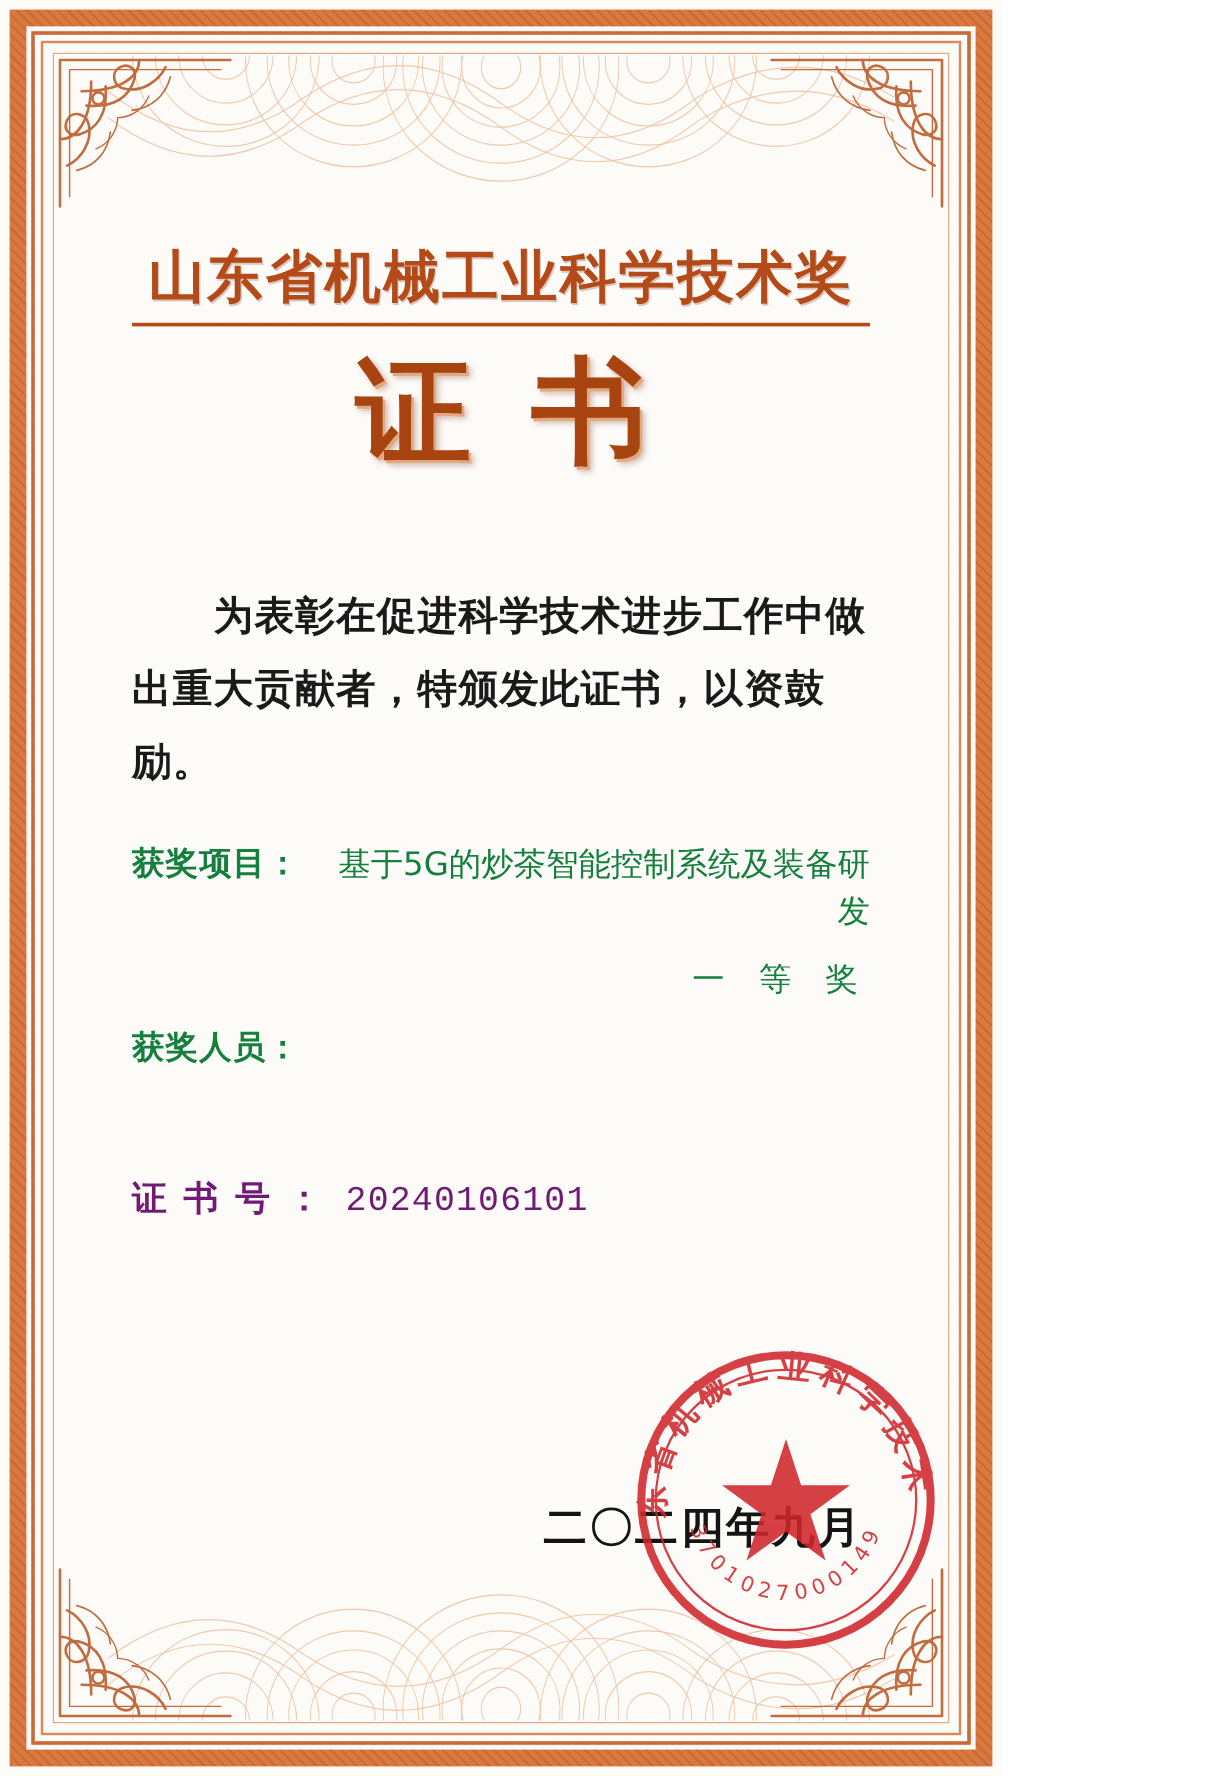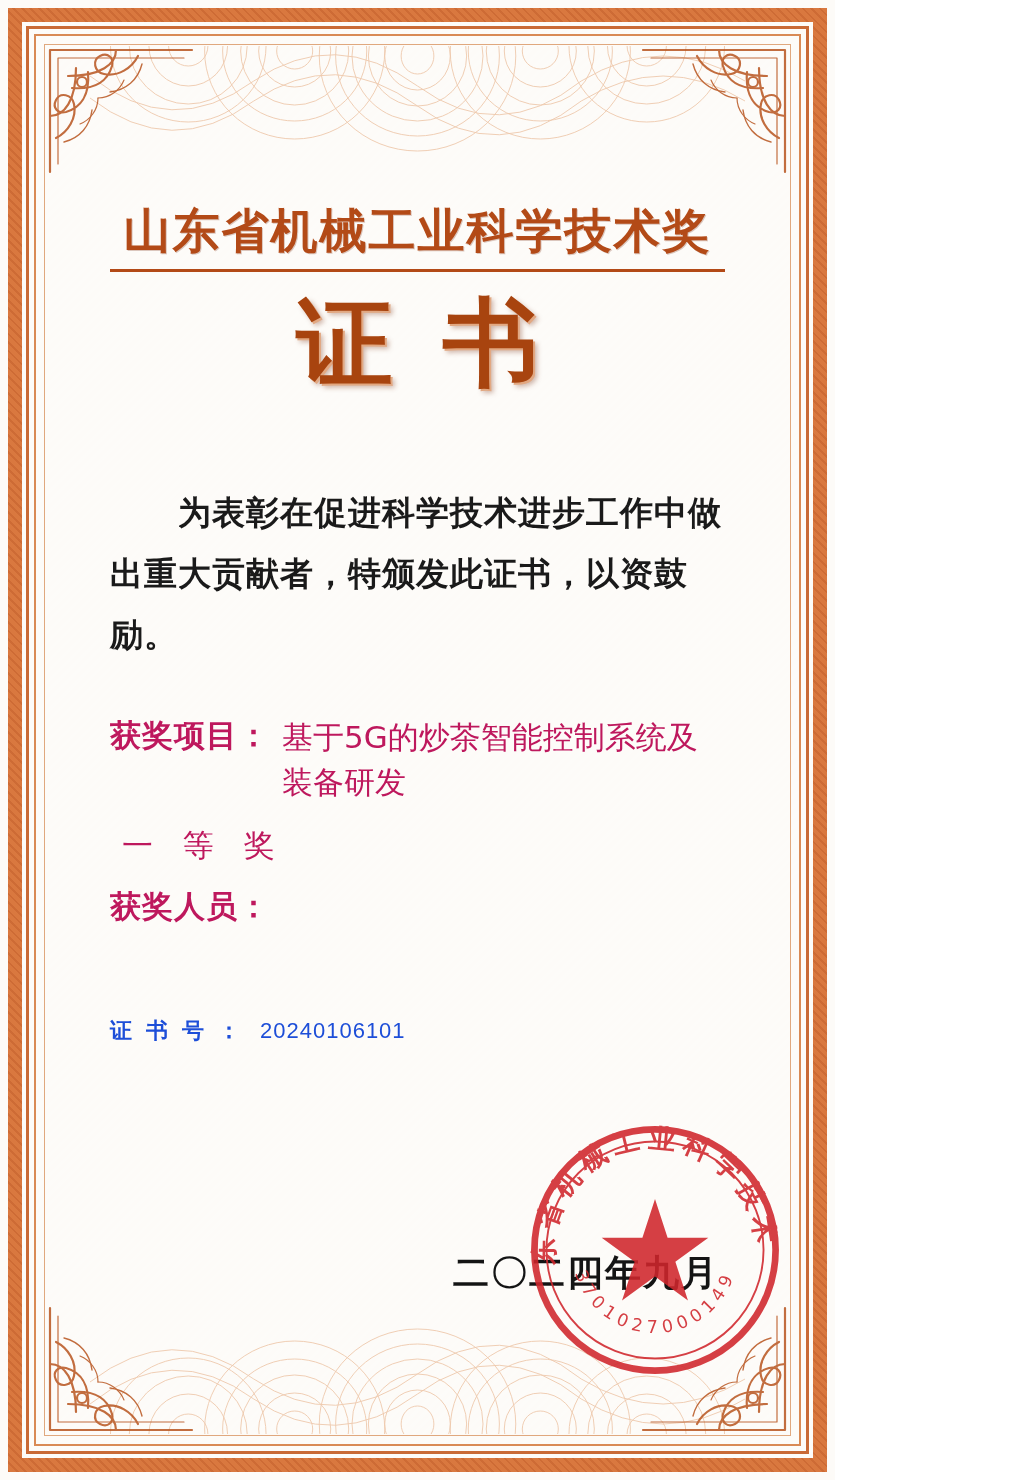--- a/index.html
+++ b/index.html
@@ -146,57 +146,58 @@
     font-family: "DejaVu Sans", sans-serif;
     font-weight: bold;
     font-size: 33px;
     line-height: 1.85;
     color: #1a1a1a;
     text-indent: 68px;
     letter-spacing: 1px;
   }
 
   .fields {
-    margin-top: 50px;
+    margin-top: 36px;
     font-family: "DejaVu Sans", sans-serif;
-    font-size: 31px;
-    color: #be185d;
+    font-size: 27px;
+    color: #15803d;
   }
   .field-row {
     display: flex;
     align-items: flex-start;
     margin-bottom: 18px;
   }
   .field-label {
     flex: 0 0 auto;
     font-weight: bold;
     letter-spacing: 1px;
     white-space: nowrap;
   }
   .field-value {
     flex: 1 1 auto;
     padding-left: 12px;
     line-height: 1.45;
+    text-align: right;
   }
   .field-value.project {
     font-weight: normal;
   }
   .field-value.level {
     letter-spacing: 10px;
   }
   .field-value.person {
     letter-spacing: 6px;
     font-weight: bold;
   }
 
   .cert-number {
     margin-top: 88px;
-    font-family: Liberation Sans, sans-serif;
-    font-size: 22px;
-    color: #1d4ed8;
+    font-family: Liberation Mono, monospace;
+    font-size: 29px;
+    color: #701a75;
     display: flex;
     align-items: baseline;
   }
   .cert-number .lbl {
     letter-spacing: 14px;
     font-weight: bold;
     white-space: nowrap;
   }
   .cert-number .val {
     letter-spacing: 1px;

